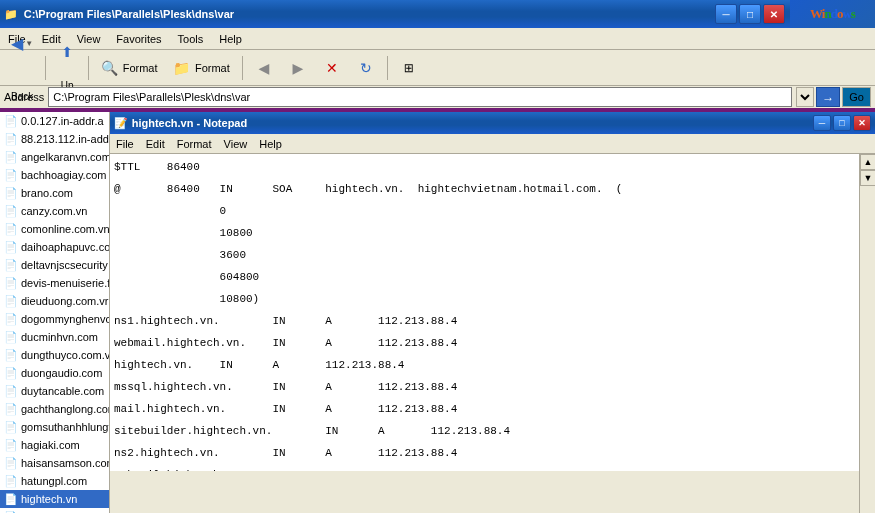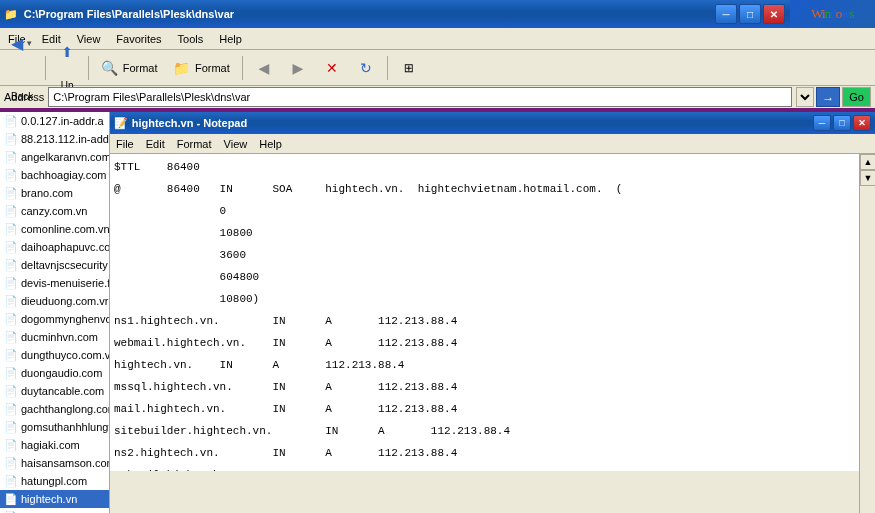--- a/index.html
+++ b/index.html
@@ -316,21 +316,21 @@
 
 <div class="main-window">
 
   <div class="titlebar">
     <div class="titlebar-title">
       <span>📁</span>
       <span>C:\Program Files\Parallels\Plesk\dns\var</span>
     </div>
 
     <div style="position:absolute; right:0; top:0; width:85px; height:28px; background: linear-gradient(135deg, #1a5bc9 0%, #2060b0 100%); display:flex; align-items:center; justify-content:center;">
-      <span style="color:white; font-weight:normal; font-size:13px; font-family: serif; letter-spacing:-1px;">
+      <span style="color:white; font-weight:bold; font-size:13px; font-family: serif; letter-spacing:-1px;">
         <span style="color:#e06020;">W</span><span style="color:#e06020;">i</span><span style="color:#20a020;">n</span><span style="color:#2060e0;">d</span><span style="color:#e06020;">o</span><span style="color:#2060e0;">w</span><span style="color:#20a020;">s</span>
       </span>
     </div>
     <div class="titlebar-buttons" style="position:absolute; right:90px; top:4px; display:flex; gap:2px;">
       <div class="titlebar-btn">─</div>
       <div class="titlebar-btn">□</div>
       <div class="titlebar-btn close">✕</div>
     </div>
   </div>
 
@@ -399,21 +399,21 @@
     <div class="address-input">
       <span style="font-size:11px; color:#000;">C:\Program Files\Parallels\Plesk\dns\var</span>
     </div>
     <div style="display:flex; align-items:center; gap:2px;">
 
       <select style="height:20px; font-size:10px; border:1px solid #aca899; background:#ECE9D8; width:18px; cursor:pointer;">
         <option></option>
       </select>
 
       <div style="width:24px; height:20px; background:#316AC5; border:1px solid #1a4a9a; display:flex; align-items:center; justify-content:center; cursor:pointer; color:white; font-weight:bold; font-size:12px;">→</div>
-      <div style="padding:2px 6px; border:1px solid #aca899; background:#22c55e; font-size:11px; cursor:pointer; height:20px; display:flex; align-items:center;">Go</div>
+      <div style="padding:2px 6px; border:1px solid #aca899; background:#0369a1; font-size:11px; cursor:pointer; height:20px; display:flex; align-items:center;">Go</div>
     </div>
   </div>
 
   <div class="content-area">
 
     <div class="file-list">
       <div class="file-item">
         <span class="file-icon">📄</span>
         <span>0.0.127.in-addr.a</span>
       </div>

